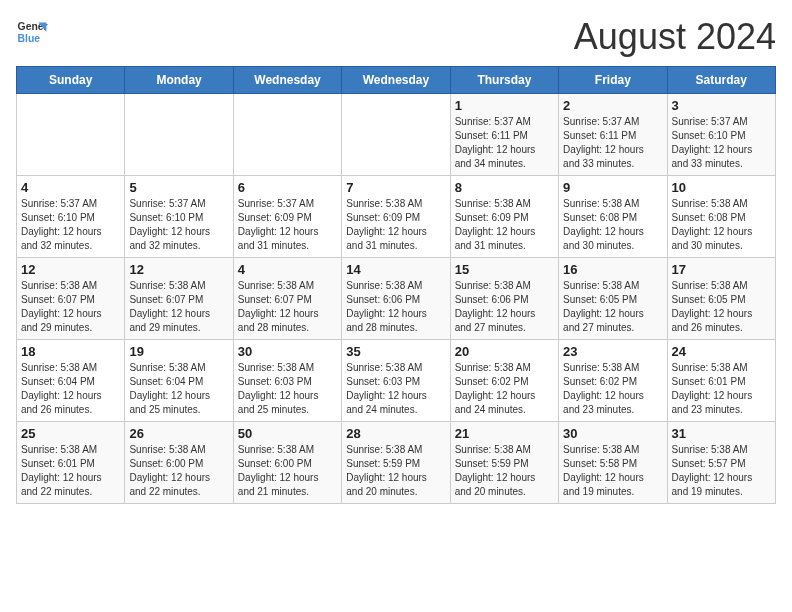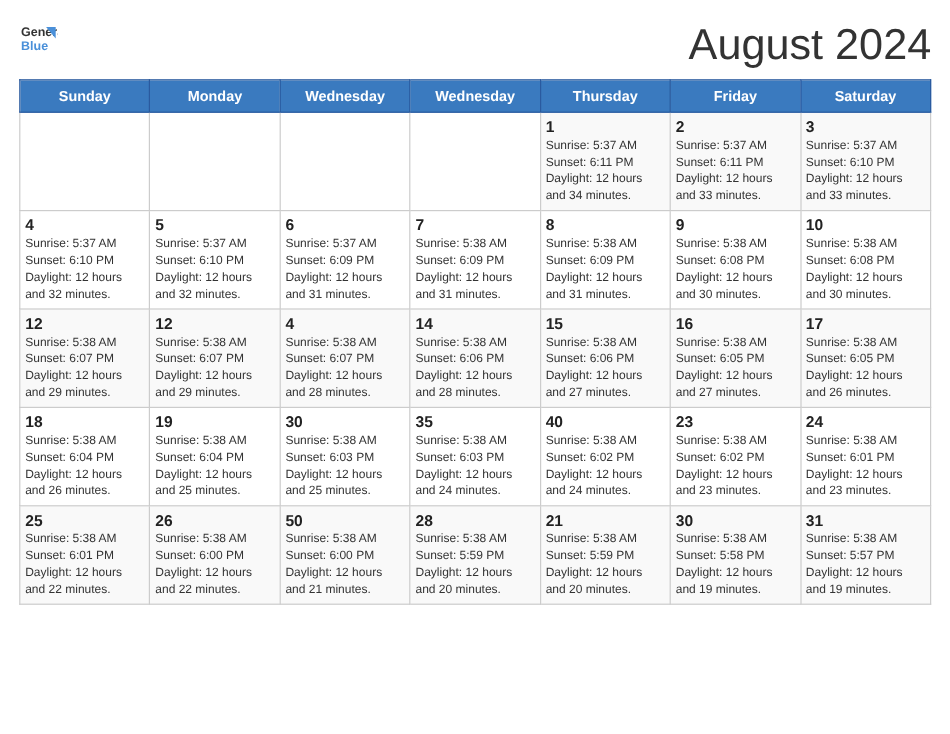--- a/index.html
+++ b/index.html
@@ -254,21 +254,21 @@
 and 25 minutes.</div>
         </td>
         <td>
           <div class="day-num">35</div>
           <div class="day-info" style="white-space: pre-line;">Sunrise: 5:38 AM
 Sunset: 6:03 PM
 Daylight: 12 hours
 and 24 minutes.</div>
         </td>
         <td>
-          <div class="day-num">40</div>
+          <div class="day-num">20</div>
           <div class="day-info" style="white-space: pre-line;">Sunrise: 5:38 AM
 Sunset: 6:02 PM
 Daylight: 12 hours
 and 24 minutes.</div>
         </td>
         <td>
           <div class="day-num">23</div>
           <div class="day-info" style="white-space: pre-line;">Sunrise: 5:38 AM
 Sunset: 6:02 PM
 Daylight: 12 hours

